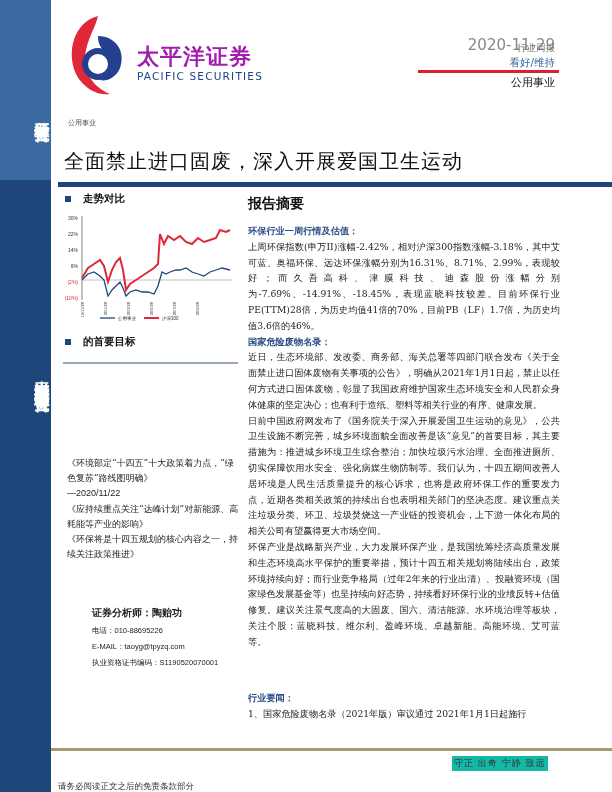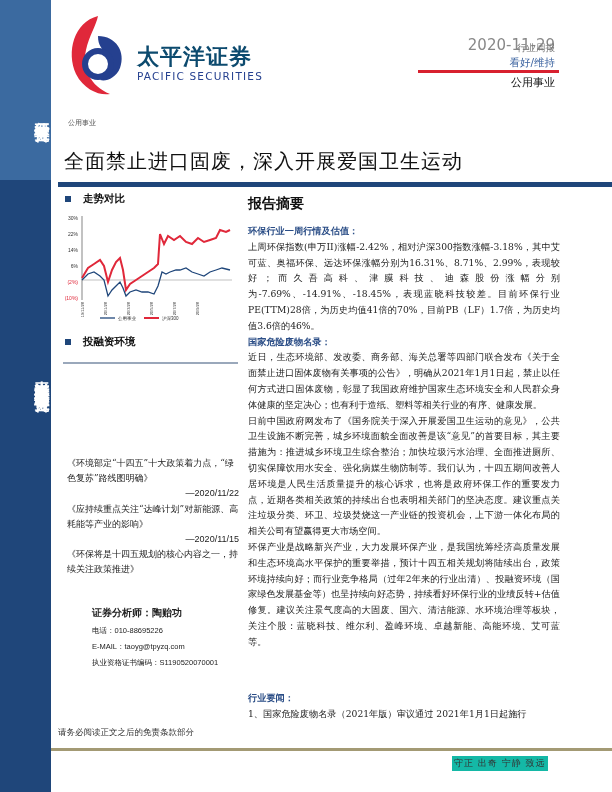--- a/index.html
+++ b/index.html
@@ -16,57 +16,57 @@
     .vtext {
       position: absolute; left: 0; width: 51px; color: #ffffff; font-weight: bold;
       font-size: 15px; line-height: 18.5px; text-align: center; writing-mode: vertical-rl;
       text-orientation: upright; letter-spacing: 1px;
       font-family: "DejaVu Serif", serif;
     }
     .vtext.one { top: 58px; height: 110px; }
     .vtext.two { top: 232px; height: 290px; }
 
     .logo { position: absolute; left: 64px; top: 12px; width: 200px; height: 86px; }
-    .logo-cn { position: absolute; left: 137px; top: 42px; font-family: "DejaVu Sans", sans-serif; font-weight: bold; font-size: 22px; color: #0c4a6e; letter-spacing: 1px; }
+    .logo-cn { position: absolute; left: 137px; top: 42px; font-family: "DejaVu Sans", sans-serif; font-weight: bold; font-size: 22px; color: #a21caf; letter-spacing: 1px; }
     .logo-en { position: absolute; left: 137px; top: 70px; font-family: "DejaVu Sans", sans-serif; font-size: 10.5px; color: #25408f; letter-spacing: 1.2px; }
 
     .hdr-right { position: absolute; right: 57px; text-align: right; font-family: "DejaVu Sans", sans-serif; }
     .hdr-date { top: 24px; font-size: 15px; color: #888; margin-top: 12px; }
     .hdr-type { top: 42px; font-size: 9.5px; color: #777; }
     .hdr-rating { top: 56px; font-size: 10.5px; color: #3b63a0; }
     .hdr-red { position: absolute; left: 418px; top: 70px; width: 141px; height: 3px; background: #d8202f; }
     .hdr-sector { top: 75px; font-size: 11px; color: #111; }
 
     .sub-sector { position: absolute; left: 68px; top: 118px; font-size: 7px; color: #555; font-family: "DejaVu Sans", sans-serif; }
     .title { position: absolute; left: 64px; top: 148px; font-size: 20px; color: #111; letter-spacing: 1px; }
     .title-bar { position: absolute; left: 58px; top: 182px; width: 554px; height: 5px; background: #1f467a; }
 
     .sec-head { position: absolute; font-weight: bold; font-size: 10.5px; color: #111; }
     .sq { display: inline-block; width: 6px; height: 6px; background: #1f467a; margin-right: 12px; vertical-align: middle; }
     .chart { position: absolute; left: 60px; top: 210px; width: 180px; height: 120px; }
     .rating-line { position: absolute; left: 63px; top: 362px; width: 175px; height: 1.5px; background: #9aa8bb; }
 
     .related { position: absolute; left: 67px; top: 456px; width: 172px; font-size: 9px; line-height: 15.2px; color: #222; }
-    .related .date { font-family: "Liberation Sans", sans-serif; text-align: right; }
+    .related .date { font-family: "Liberation Sans", sans-serif; }
 
     .analyst { position: absolute; left: 68px; top: 606px; width: 175px; font-size: 8px; color: #222; }
     .analyst .name { font-weight: bold; font-size: 10px; margin-bottom: 6px; }
     .analyst div { margin-bottom: 6px; margin-left: 24px; }
     .analyst .mono { font-family: "Liberation Sans", sans-serif; font-size: 7.5px; }
 
     .summary-title { position: absolute; left: 248px; top: 195px; font-size: 14px; font-weight: bold; }
     .summary { position: absolute; left: 248px; top: 223px; width: 312px; font-size: 9.2px; line-height: 15.8px; color: #222; text-align: justify; }
     .summary .h { color: #2a4d86; font-weight: bold; }
     .summary p { margin: 0; }
 
     .news { position: absolute; left: 248px; top: 690px; width: 312px; font-size: 9.2px; line-height: 15.8px; color: #222; }
     .news .h { color: #2a4d86; font-weight: bold; }
 
     .foot-line { position: absolute; left: 51px; top: 748px; width: 561px; height: 2.5px; background: #a39a74; }
-    .foot-left { position: absolute; left: 58px; top: 727px; font-size: 8.5px; color: #333; }
+    .foot-left { position: absolute; left: 58px; top: 781px; font-size: 8.5px; color: #333; }
     .foot-right { position: absolute; left: 452px; top: 756px; font-size: 9px; color: #333; background: #14b8a6; padding: 1px 2px; letter-spacing: 1px; }
   </style>
 </head>
 <body>
 
 <div class="sidebar">
   <div class="sidebar-top"></div>
   <div class="vtext one">行业研究报告</div>
   <div class="vtext two">太平洋证券股份有限公司证券研究报告</div>
 </div>
@@ -119,32 +119,31 @@
   <polyline fill="none" stroke="#1f467a" stroke-width="1.3" points="22,70 28,64 34,62 40,66 44,70 48,86 52,80 56,76 60,72 63,78 66,86 70,82 76,80 82,82 88,82 94,84 98,76 102,62 106,64 110,62 116,60 120,60 126,58 132,62 138,64 144,66 150,62 156,60 162,58 170,60"></polyline>
   <g font-family="Liberation Sans, sans-serif" font-size="4.5">
     <line x1="40" y1="108" x2="55" y2="108" stroke="#1f467a" stroke-width="1.3"></line>
     <text x="58" y="109.5" fill="#333">公用事业</text>
     <line x1="84" y1="108" x2="99" y2="108" stroke="#e0283a" stroke-width="2"></line>
     <text x="102" y="109.5" fill="#333">沪深300</text>
   </g>
 </svg>
 
 <div class="sec-head" style="left:65px;top:335px;">
-  <span class="sq"></span><span>投融资环境</span>
+  <span class="sq"></span><span>的首要目标</span>
 </div>
 <div class="rating-line"></div>
 
 <div class="related">
   <div>
     <div>《环境部定“十四五”十大政策着力点，“绿色复苏”路线图明确》</div>
     <div class="date">—2020/11/22</div>
   </div>
   <div>
     <div>《应持续重点关注“达峰计划”对新能源、高耗能等产业的影响》</div>
-    <div class="date">—2020/11/15</div>
   </div>
   <div>
     <div>《环保将是十四五规划的核心内容之一，持续关注政策推进》</div>
   </div>
 </div>
 
 <div class="analyst">
   <div class="name">证券分析师：陶贻功</div>
   <div class="mono">电话：010-88695226</div>
   <div class="mono">E-MAIL：taoyg@tpyzq.com</div>

